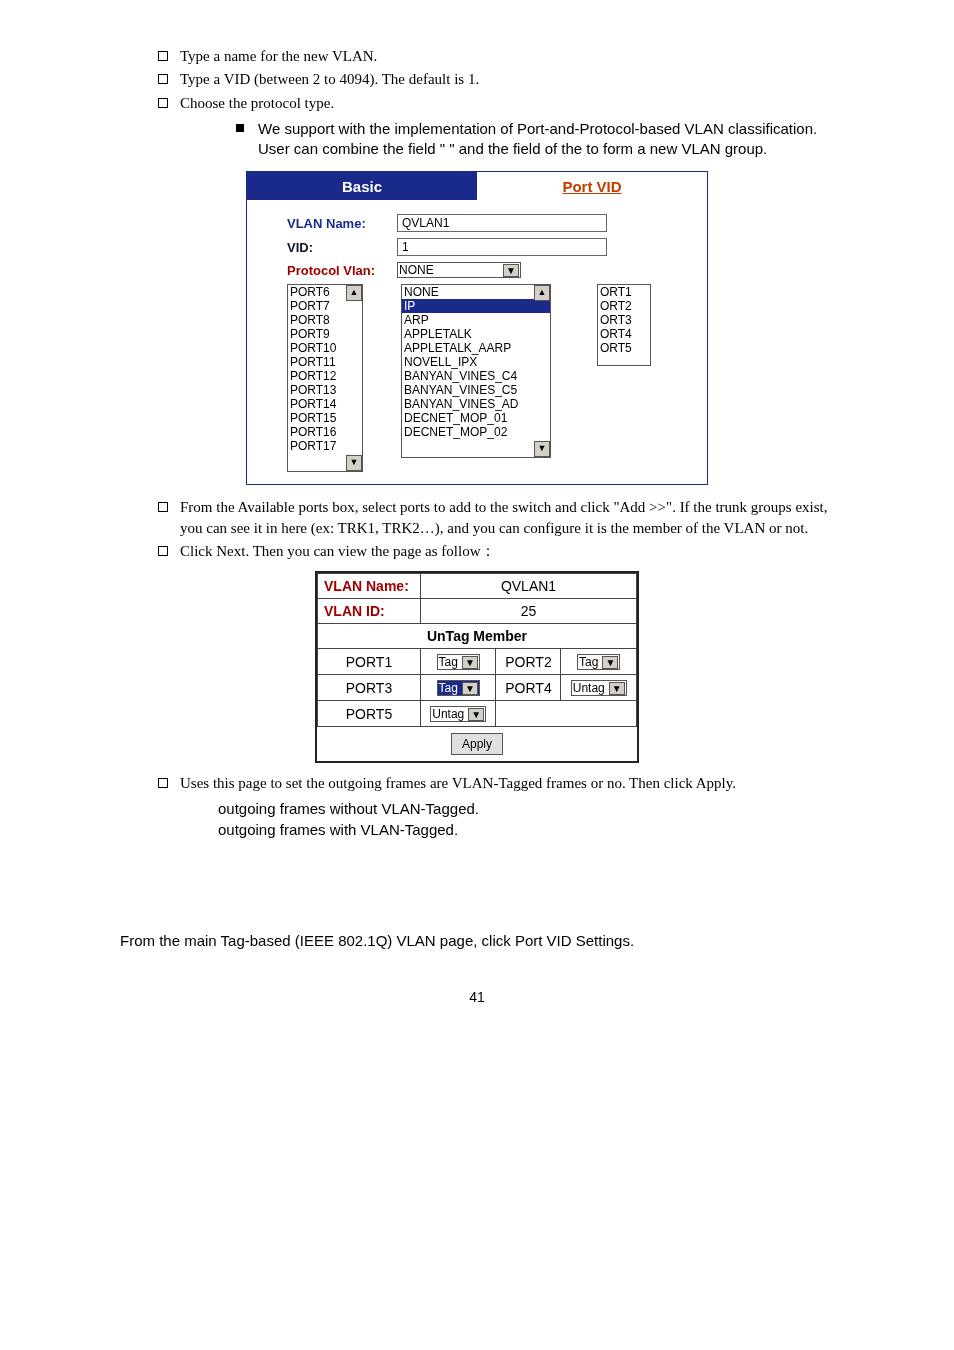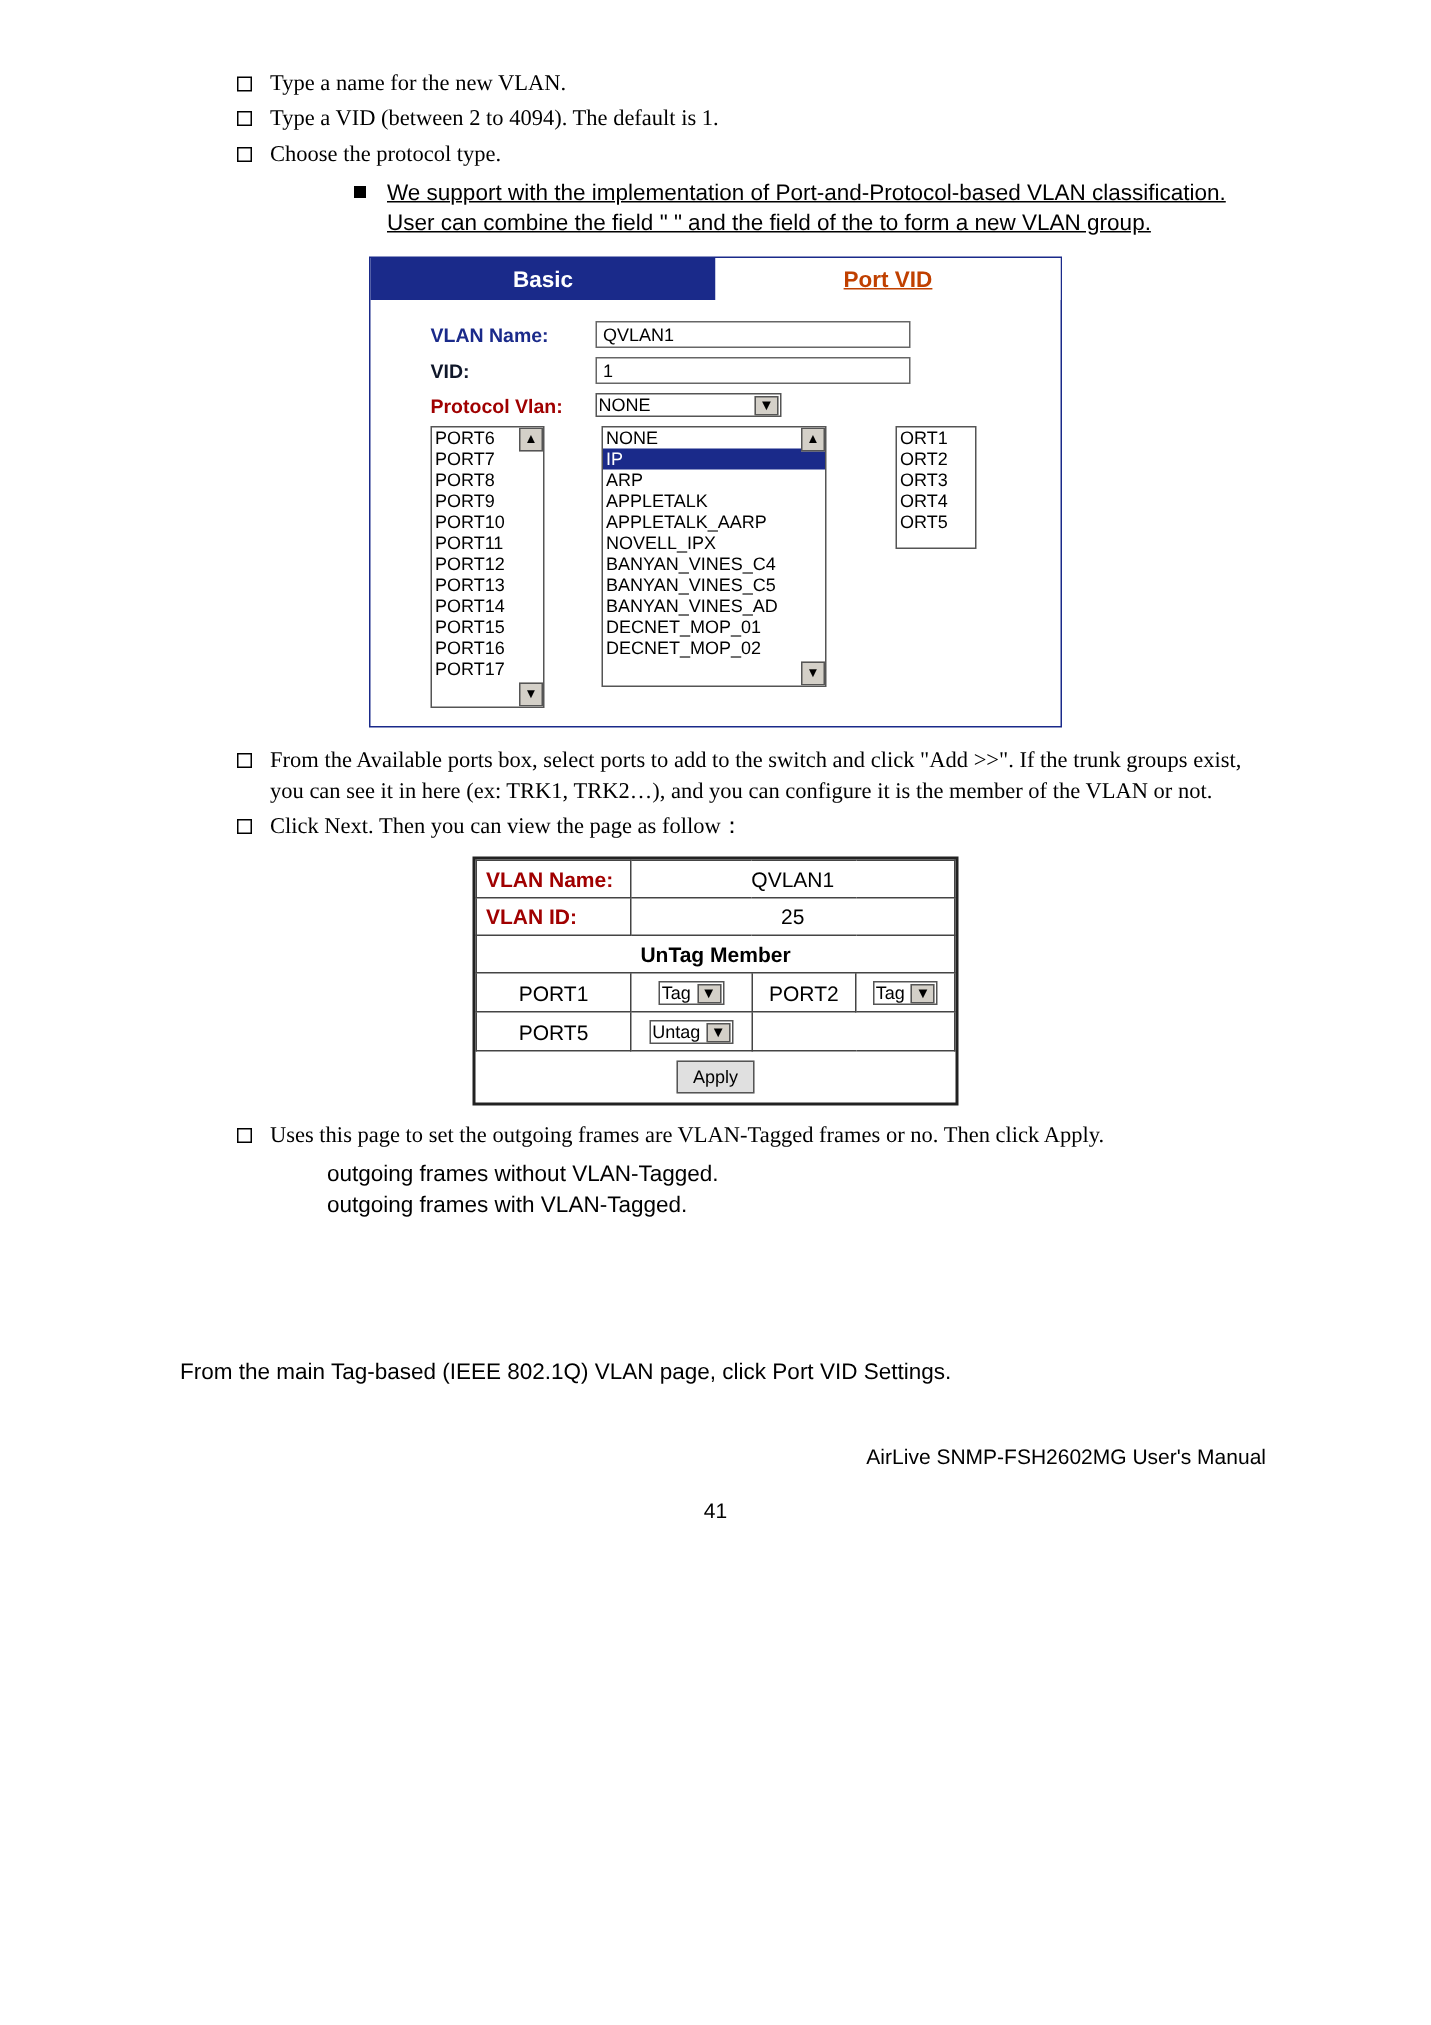--- a/index.html
+++ b/index.html
@@ -35,21 +35,20 @@
     background: #fff;
   }
   .solid-sq-list {
     list-style: none;
     padding-left: 40px;
     margin: 3px 0;
   }
   .solid-sq-list > li {
     position: relative;
     line-height: 1.35;
-    text-decoration: underline;
   }
   .solid-sq-list > li::before {
     content: "";
     position: absolute;
     left: -22px;
     top: 5px;
     width: 8px;
     height: 8px;
     background: #000;
   }
@@ -309,20 +308,32 @@
                 <span>Tag</span>
                 <span class="dd">▼</span>
               </span></td>
         <td>PORT2</td>
         <td><span class="mini-select">
                 <span>Tag</span>
                 <span class="dd">▼</span>
               </span></td>
       </tr>
       <tr>
+        <td>PORT3</td>
+        <td><span class="mini-select hl">
+                <span>Tag</span>
+                <span class="dd">▼</span>
+              </span></td>
+        <td>PORT4</td>
+        <td><span class="mini-select">
+                <span>Untag</span>
+                <span class="dd">▼</span>
+              </span></td>
+      </tr>
+      <tr>
         <td>PORT5</td>
         <td><span class="mini-select">
                 <span>Untag</span>
                 <span class="dd">▼</span>
               </span></td>
         <td colspan="2"></td>
       </tr>
     </tbody>
       </table>
     <div class="fig2-apply"><button class="btn">Apply</button></div>
@@ -331,17 +342,16 @@
   <ul class="sq-bullet-list">
     <li>Uses this page to set the outgoing frames are VLAN-Tagged frames or no. Then click Apply.</li>
   </ul>
   <div class="indented">            outgoing frames without VLAN-Tagged.</div>
   <div class="indented">         outgoing frames with VLAN-Tagged.</div>
 
   <p style="margin-top:60px;" class="italic"><br></p>
   <p>From the main Tag-based (IEEE 802.1Q) VLAN page, click Port VID Settings.</p>
 
   <div class="footer">
-    <div class="footer-right">AirLive SNMP-FSH2602MG User's Manual</div>
     <div class="footer-page">41</div>
   </div>
 
 </div>
 
 </body></html>

